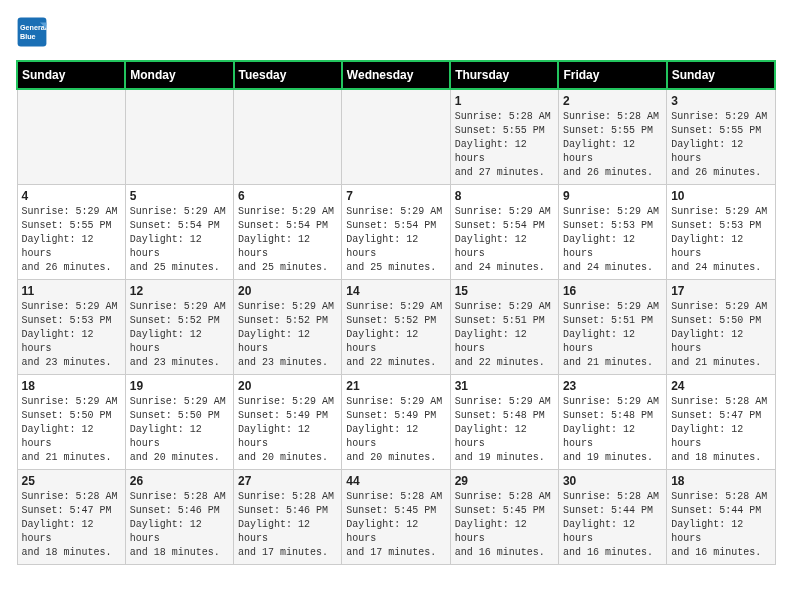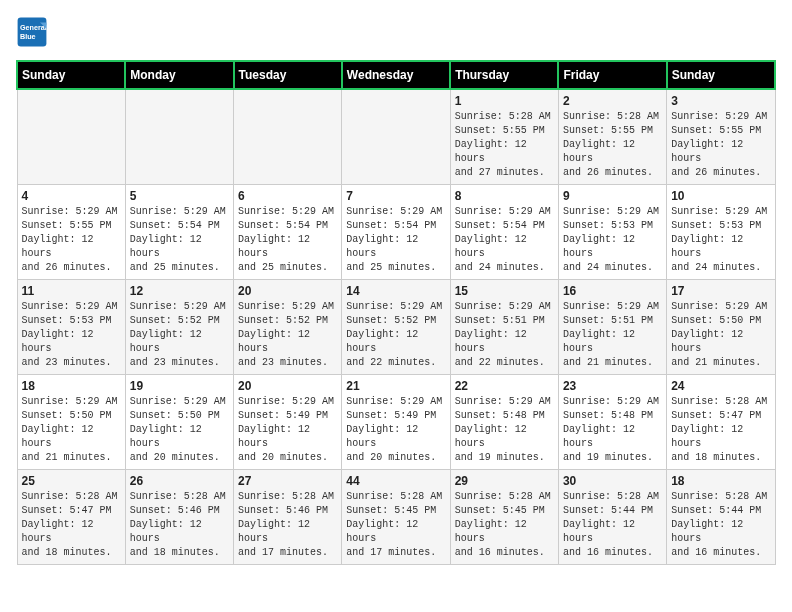--- a/index.html
+++ b/index.html
@@ -214,21 +214,21 @@
         </td>
         <td>
           <div class="day-num">20</div>
           <div class="day-info">Sunrise: 5:29 AM<br>Sunset: 5:49 PM<br>Daylight: 12 hours<br>and 20 minutes.</div>
         </td>
         <td>
           <div class="day-num">21</div>
           <div class="day-info">Sunrise: 5:29 AM<br>Sunset: 5:49 PM<br>Daylight: 12 hours<br>and 20 minutes.</div>
         </td>
         <td>
-          <div class="day-num">22</div>
+          <div class="day-num">31</div>
           <div class="day-info">Sunrise: 5:29 AM<br>Sunset: 5:48 PM<br>Daylight: 12 hours<br>and 19 minutes.</div>
         </td>
         <td>
           <div class="day-num">23</div>
           <div class="day-info">Sunrise: 5:29 AM<br>Sunset: 5:48 PM<br>Daylight: 12 hours<br>and 19 minutes.</div>
         </td>
         <td>
           <div class="day-num">24</div>
           <div class="day-info">Sunrise: 5:28 AM<br>Sunset: 5:47 PM<br>Daylight: 12 hours<br>and 18 minutes.</div>
         </td>

